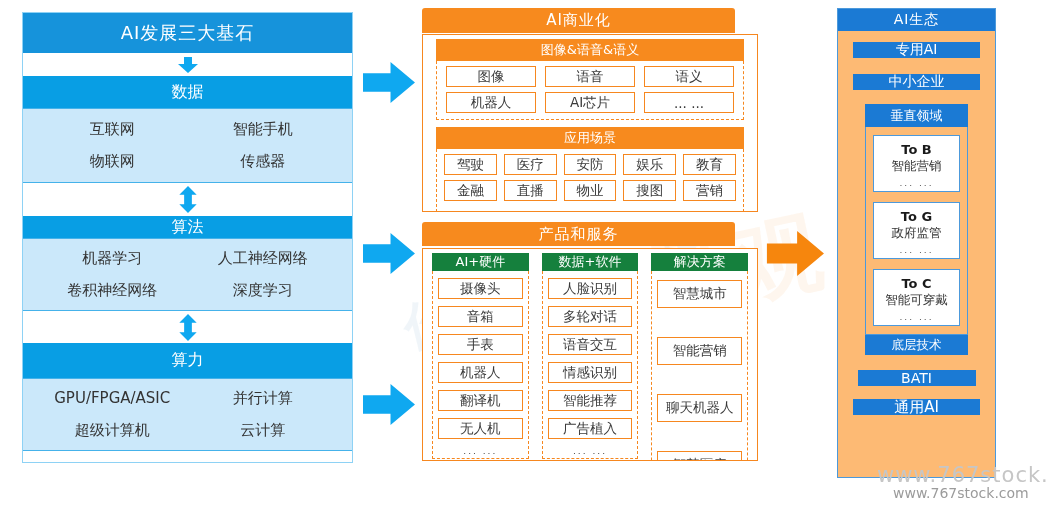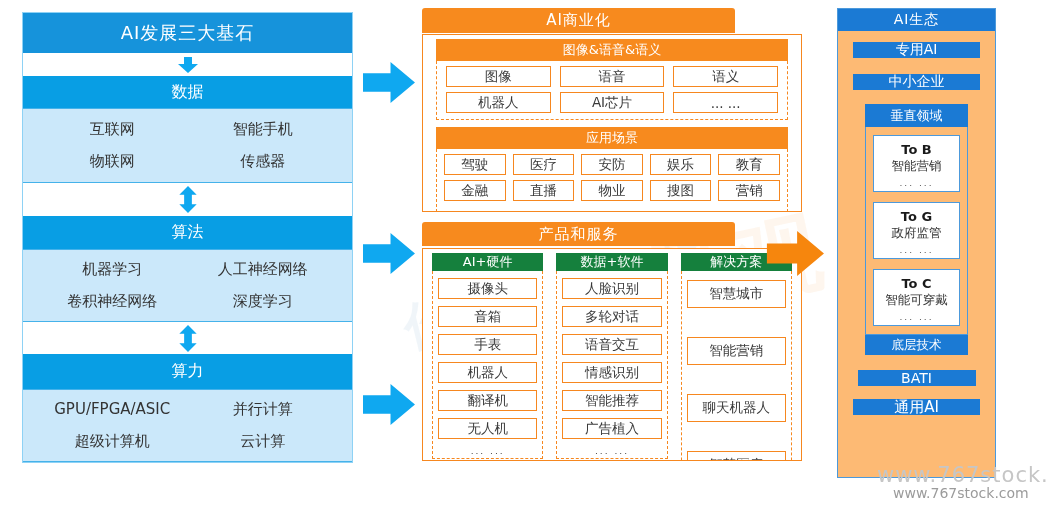--- a/index.html
+++ b/index.html
@@ -13,39 +13,39 @@
   .faint-brand { left:640px; top:210px; font-size:86px; color:#f78a1e; opacity:.07; transform:rotate(-12deg); letter-spacing:10px; }
 
   
   .left-panel { position:absolute; left:22px; top:12px; width:331px; height:451px;
     border:1px solid #8ed2f5; background:#fff; display:flex; flex-direction:column; }
   .lp-header { height:40px; background:#1693db; color:#fff; font-size:18px;
     display:flex; align-items:center; justify-content:center; letter-spacing:1px; }
   .lp-strip { display:flex; align-items:center; justify-content:center; background:#fff; }
   .lp-strip.s1 { height:23px; } .lp-strip.s2 { height:33px; } .lp-strip.s3 { height:32px; }
   .lp-bar { background:#089ee4; color:#fff; font-size:16px; display:flex; align-items:center; justify-content:center; }
-  .b1 { height:32px; } .b2 { height:33px; } .b3 { height:35px; }
+  .b1 { height:32px; } .b2 { height:22px; } .b3 { height:35px; }
   .lp-items { background:#cbe8fa; border-top:1px solid #45b2ea; border-bottom:1px solid #45b2ea;
     display:grid; grid-template-columns:1fr 1fr; align-content:space-evenly; padding:0 14px; }
   .i1 { height:75px; } .i2 { height:73px; } .i3 { height:73px; }
   .lp-item { font-size:15px; color:#333; text-align:center; padding:3px 0; }
 
   
   .flow { position:absolute; }
   .fa1 { left:363px; top:61px; }
   .fa2 { left:363px; top:232px; }
   .fa3 { left:363px; top:383px; }
   .fao { left:766px; top:230px; }
 
   
   .mid-header { position:absolute; left:422px; width:313px; height:25px; background:#f78a1e;
     color:#fff; font-size:15px; display:flex; align-items:center; justify-content:center;
     border-radius:3px 3px 0 0; letter-spacing:1px; }
   .mh1 { top:8px; } .mh2 { top:222px; height:24px; }
-  .mid-box { position:absolute; left:422px; width:380px; border:1px solid #f6871f; background:#fff; }
+  .mid-box { position:absolute; left:422px; width:336px; border:1px solid #f6871f; background:#fff; }
   .mbox1 { top:34px; height:178px; padding:4px 13px; overflow:hidden; }
   .mbox2 { top:248px; height:213px; padding:4px 9px; display:flex; gap:13px; overflow:hidden; }
   .og-header { height:22px; background:#f78a1e; color:#fff; font-size:13px;
     display:flex; align-items:center; justify-content:center; }
   .og-items { border:1px dashed #f6871f; border-top:none; display:grid; }
   .g3 { grid-template-columns:repeat(3,1fr); gap:5px 9px; padding:5px 9px 6px; }
   .g5 { grid-template-columns:repeat(5,1fr); gap:5px 7px; padding:5px 7px 1px; }
   .obox { height:21px; border:1.5px solid #f6871f; background:#fff; color:#3a3a3a; font-size:13.5px;
     display:flex; align-items:center; justify-content:center; white-space:nowrap; }
   .gap7 { height:7px; }

